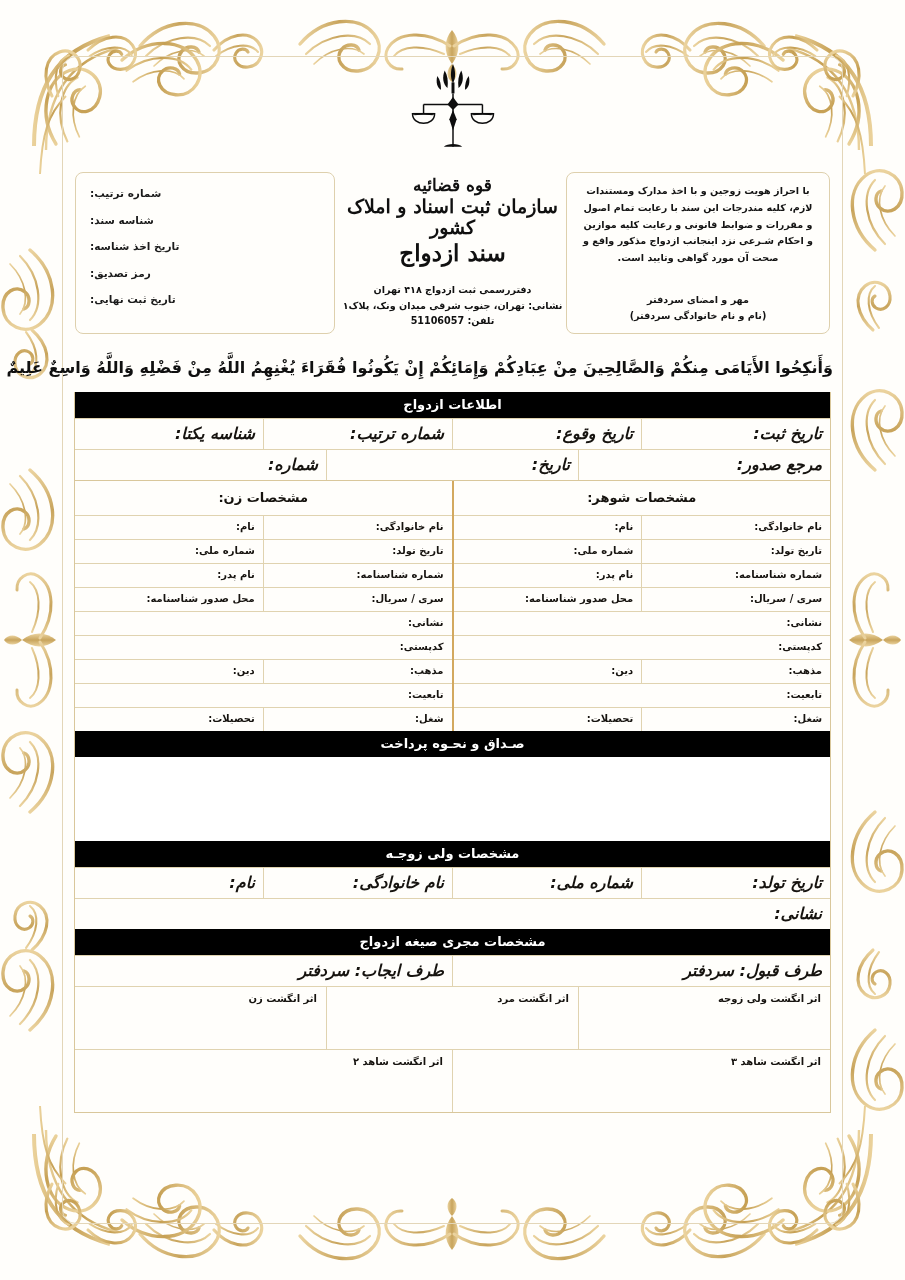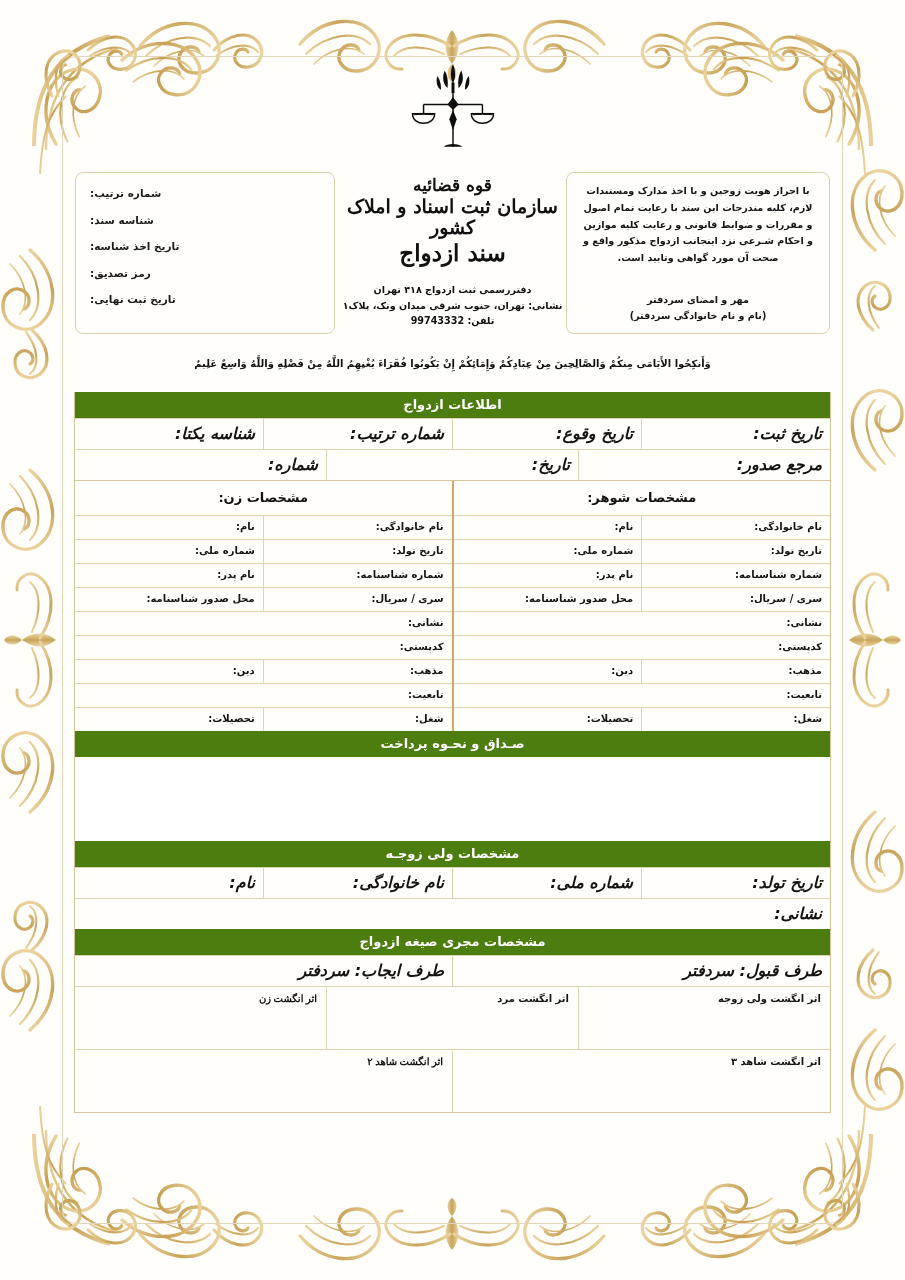--- a/index.html
+++ b/index.html
@@ -68,32 +68,32 @@
 
   .office{
     position:absolute;left:50%;transform:translateX(-50%);
     top:110px;width:248px;text-align:center;
     font-size:9.6px;line-height:1.62;color:#111;font-weight:600;
   }
 
   
   .verse{
     position:absolute;left:72px;right:72px;top:358px;height:28px;
-    text-align:center;font-size:10px;font-weight:700;color:#101010;
+    text-align:center;font-size:16px;font-weight:700;color:#101010;
     font-family:"DejaVu Sans","Liberation Sans",sans-serif;
     white-space:nowrap;
   }
 
   
   .form{
     position:absolute;left:74px;right:74px;top:392px;
     border:1px solid #d9c79b;border-top:none;box-sizing:border-box;
   }
   .bar{
-    background:#4d7c0f;color:#ffffff;text-align:center;
+    background:#000000;color:#ffffff;text-align:center;
     font-size:13px;font-weight:700;padding:5px 0 6px;
     letter-spacing:.4px;
   }
   .row{display:flex;border-top:1px solid #e0d3b0;}
   .row:first-child{border-top:none;}
   .cell{
     box-sizing:border-box;padding:5px 8px 6px;
     font-size:16px;font-weight:600;color:#16130f;
     text-align:right;min-height:23px;border-left:1px solid #e0d3b0;
     flex:1 1 0;
@@ -120,21 +120,21 @@
   .pcell.full{flex:1 1 100%;border-left:none;}
 
   .dowry-area{height:84px;background:#fff;}
   .guardian-addr{min-height:26px;}
 
   .fpbox{
     box-sizing:border-box;flex:1 1 0;border-left:1px solid #e0d3b0;
     padding:6px 9px;font-size:10px;font-weight:600;color:#16130f;
     text-align:right;height:62px;
   }
-  .fpbox:last-child{border-left:none;font-family:Liberation Serif, serif;}
+  .fpbox:last-child{border-left:none;}
 </style>
 </head>
 <body>
 
 <div class="page">
 
   <div class="border-frame">
     <svg viewBox="0 0 905 1280" preserveAspectRatio="none" aria-hidden="true">
       <defs>
         <linearGradient id="gold" x1="0" y1="0" x2="0" y2="1">
@@ -282,21 +282,21 @@
       <div class="org-title">
         <div class="org-1">قوه قضائیه</div>
         <div class="org-2">سازمان ثبت اسناد و املاک کشور</div>
         <div class="org-3">سند ازدواج</div>
       </div>
     </div>
 
     <div class="office">
       <div>دفتررسمی ثبت ازدواج ۴۱۸ تهران</div>
       <div>نشانی: تهران، جنوب شرقی میدان ونک، پلاک۱</div>
-      <div>تلفن: 99743332</div>
+      <div>تلفن: 51106057</div>
     </div>
   </div>
 
   <div class="verse">وَأَنكِحُوا الأَيَامَى مِنكُمْ وَالصَّالِحِينَ مِنْ عِبَادِكُمْ وَإِمَائِكُمْ إِنْ يَكُونُوا فُقَرَاءَ يُغْنِهِمُ اللَّهُ مِنْ فَضْلِهِ وَاللَّهُ وَاسِعٌ عَلِيمٌ</div>
 
   <div class="form">
 
     <div class="bar">اطلاعات ازدواج</div>
     <div class="row">
       <div class="cell">تاریخ ثبت:</div>

